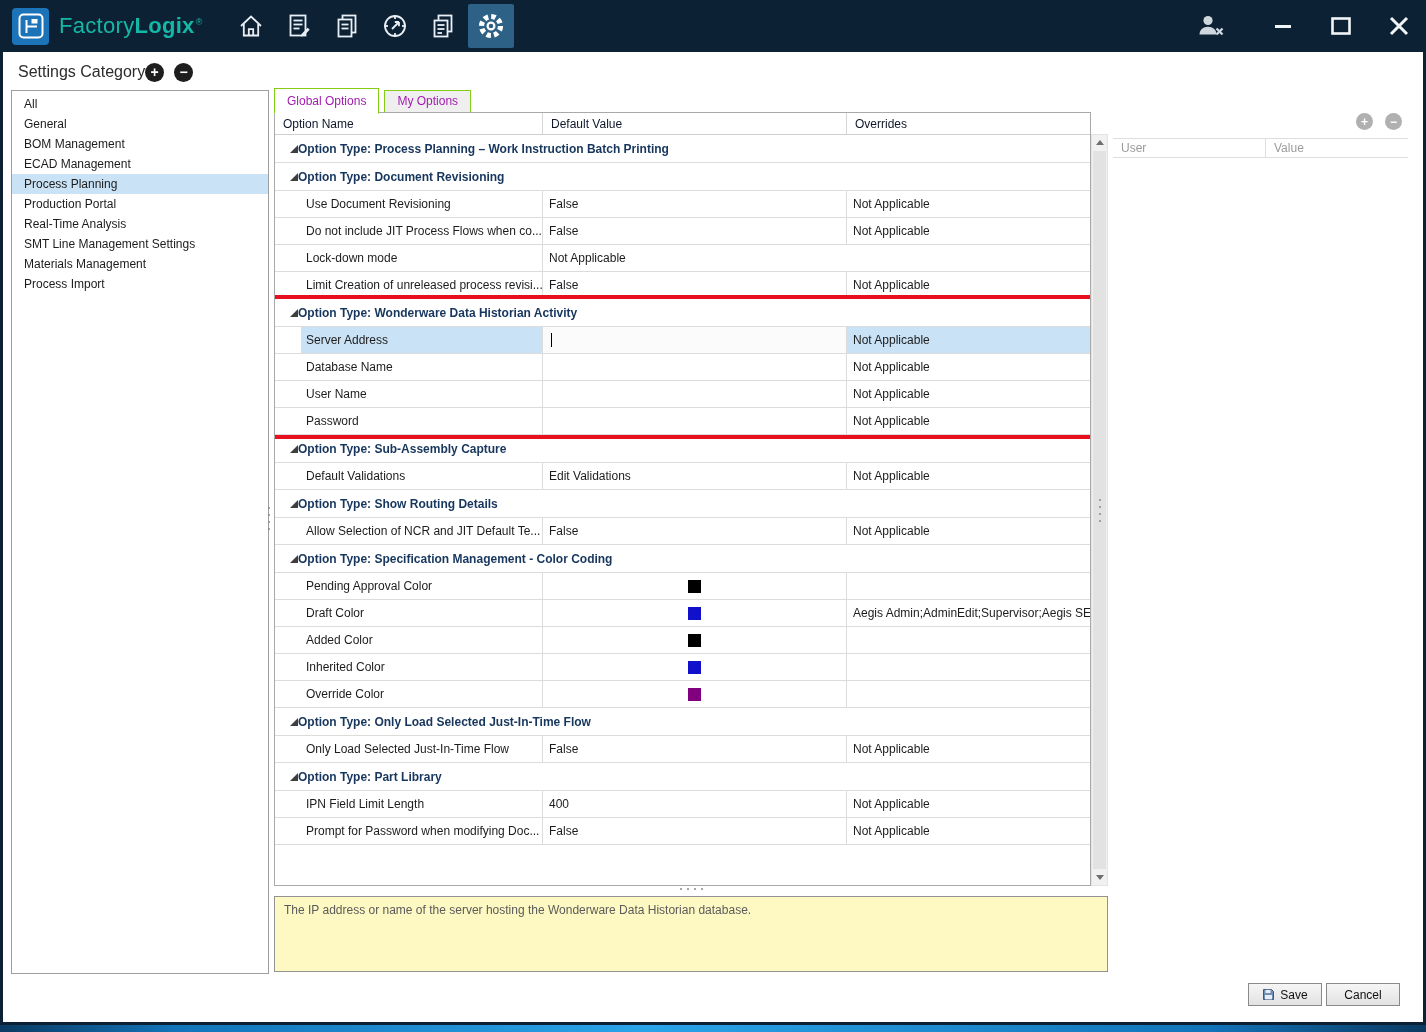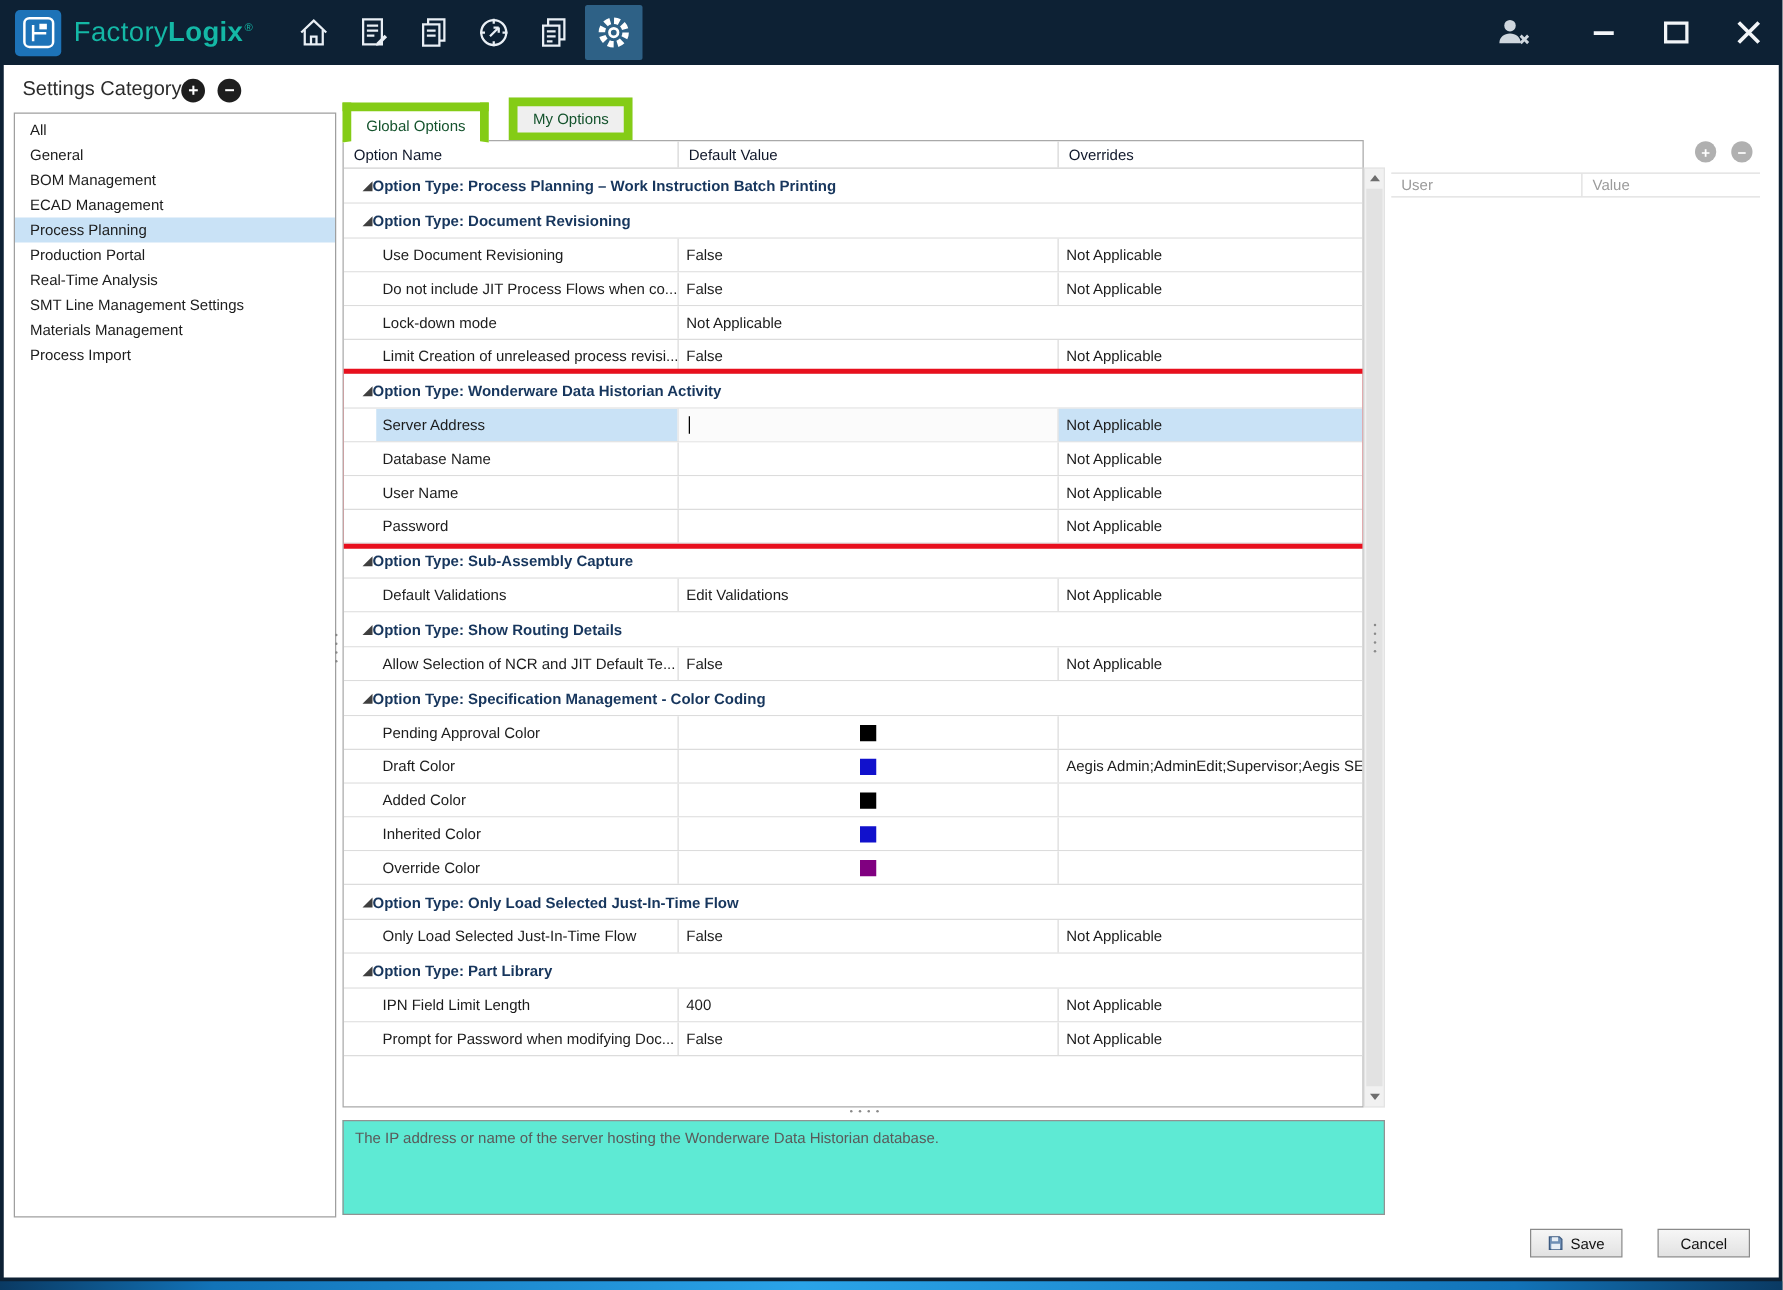--- a/index.html
+++ b/index.html
@@ -30,21 +30,21 @@
   .header-actions{display:flex;gap:10px}
   
   .settings-list{position:absolute;left:8px;top:38px;width:258px;height:884px;border:1px solid #9f9f9f;padding-top:3px;overflow:hidden;background:#fff}
   .list-item{height:20px;line-height:20px;padding-left:12px;white-space:nowrap;cursor:default}
   .list-item.selected{background:var(--selection)}
   .grip-v{position:absolute;display:flex;flex-direction:column;gap:5px;align-items:center}
   .grip-v i,.grip-h i{width:2px;height:2px;background:#8a8a8a;border-radius:50%;display:block}
   .grip-h{position:absolute;display:flex;gap:5px;align-items:center}
   
   .tabs{position:absolute;left:271px;top:35px;height:26px;display:flex;align-items:flex-end}
-  .tab{font-size:12px;padding:3px 12px 4px;border:7px solid #84cc16;background:#efefef;color:#14532d;margin-right:16px;position:relative}
+  .tab{font-size:12px;padding:3px 12px 4px;border:1px solid #84cc16;background:#efefef;color:#a21caf;margin-right:5px;position:relative}
   .tab.active{background:#fff;border-bottom:1px solid #fff;z-index:5;padding:5px 12px 5px;margin-bottom:-1px}
   
   .options-table{position:absolute;left:271px;top:60px;width:817px;height:774px;border:1px solid #a9a9a9;background:#fff;overflow:hidden}
   .thead{display:flex;height:22px;border-bottom:1px solid #cfcfcf;color:#0f172a;align-items:stretch}
   .th{padding-left:8px;border-right:1px solid #d6d6d6;display:flex;align-items:center}
   .th.c-name{width:268px}.th.c-value{width:304px}.th.c-ovr{flex:1;border-right:none}
   .tbody{position:relative;height:750px;overflow:hidden}
   .trow{display:flex;align-items:stretch;border-bottom:1px solid #dcdcdc;background:#fff}
   .group-row{height:28px;align-items:center;padding-left:15px;gap:0}
   .tri{width:0;height:0;border-bottom:8px solid #3f3f3f;border-left:8px solid transparent;flex:none}
@@ -66,28 +66,28 @@
   
   .scrollbar{position:absolute;left:1088px;top:82px;width:17px;height:752px;background:#f1f1f1;border:1px solid #e3e3e3}
   .sb-arrow{position:absolute;left:0;width:100%;height:15px;display:flex;align-items:center;justify-content:center}
   .sb-up{top:0}.sb-down{bottom:0}
   .tri-up{width:0;height:0;border-left:4px solid transparent;border-right:4px solid transparent;border-bottom:5px solid #6e6e6e}
   .tri-down{width:0;height:0;border-left:4px solid transparent;border-right:4px solid transparent;border-top:5px solid #6e6e6e}
   .sb-thumb{position:absolute;left:1px;right:1px;top:16px;bottom:16px;background:#e2e2e2;display:flex;align-items:center;justify-content:center}
   .sb-grip{display:flex;flex-direction:column;gap:5px}
   .sb-grip i{width:2px;height:2px;background:#8a8a8a;border-radius:50%;display:block}
   
-  .description-box{position:absolute;left:271px;top:844px;width:834px;height:76px;border:1px solid #929292;padding:6px 9px;color:#5a5a5a;background:#5eead4}
+  .description-box{position:absolute;left:271px;top:844px;width:834px;height:76px;border:1px solid #929292;padding:6px 9px;color:#5a5a5a;background:#fef9c3}
   .right-panel{position:absolute;left:1110px;top:58px;width:295px;height:776px;background:#fff}
   .rp-icons{display:flex;justify-content:flex-end;gap:12px;padding:3px 6px 8px}
   .rp-header{display:flex;height:20px;border-top:1px solid #dedede;border-bottom:1px solid #dedede;color:#9b9b9b;align-items:stretch}
   .rp-col{display:flex;align-items:center;padding-left:8px}
   .rp-col.user{width:153px;border-right:1px solid #dedede}
   .rp-col.value{flex:1}
-  .footer-buttons{position:absolute;right:23px;top:931px;display:flex;gap:28px}
+  .footer-buttons{position:absolute;right:23px;top:931px;display:flex;gap:4px}
   .btn{min-width:74px;height:23px;border:1px solid #8a8a8a;background:linear-gradient(#f6f6f6,#e2e2e2);font-size:12px;color:#111;display:flex;align-items:center;justify-content:center;gap:5px;cursor:default}
   
   .bottom-glow{position:absolute;left:0;bottom:0;width:100%;height:7px;
     background:linear-gradient(90deg,#0a3a63 0%,#1273b8 12%,#2aa3e8 45%,#1273b8 85%,#0a3a63 100%)}
   svg{display:block}
 </style>
 </head>
 <body style="--titlebar-bg: #0d2134; --selection: #c9e2f6; --annotation: #e8101e; --active-tile: #2e6186;">
 
 <div class="titlebar">

